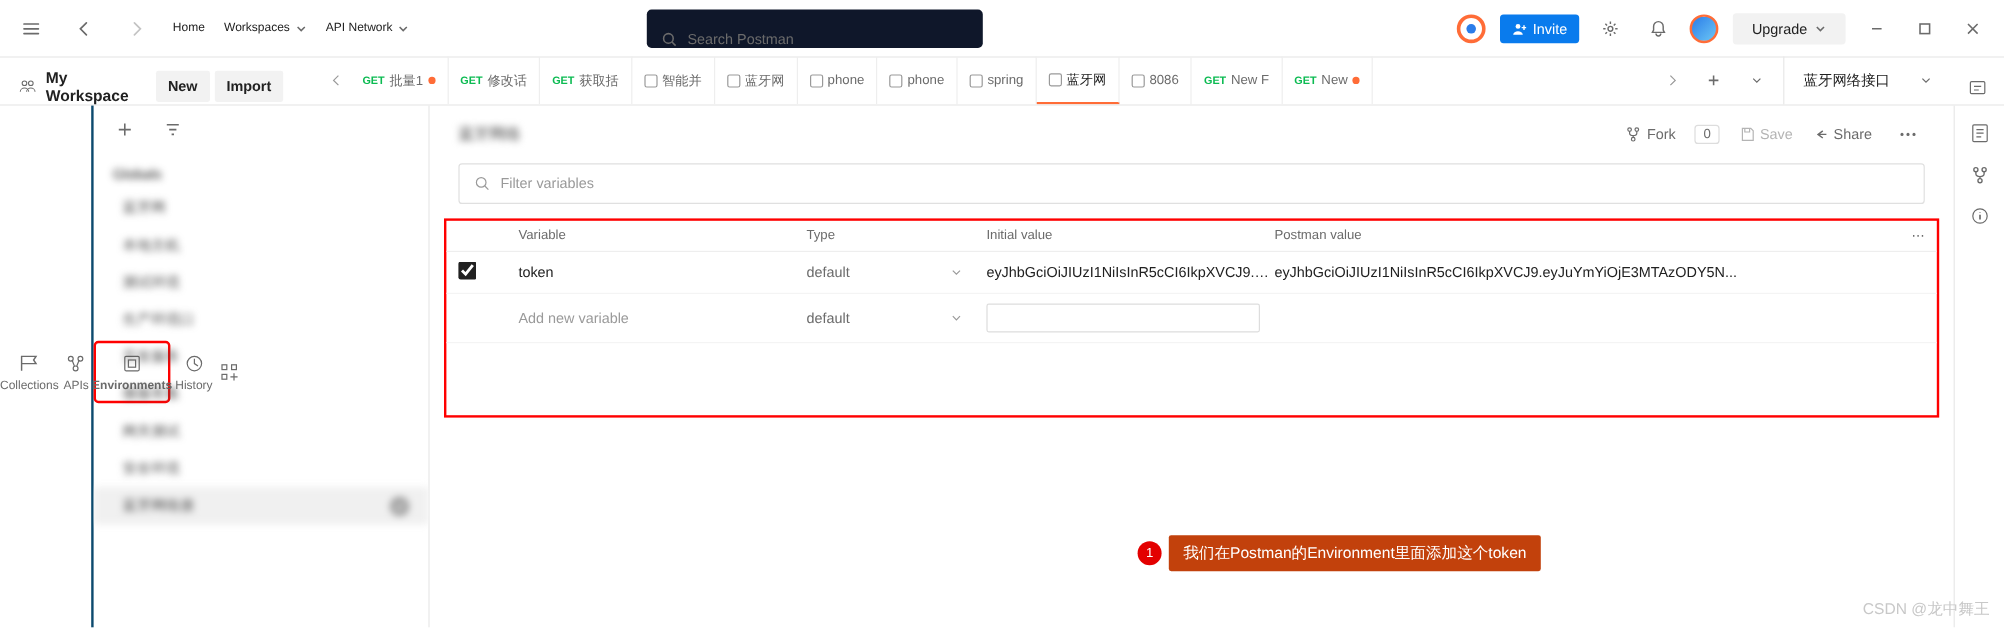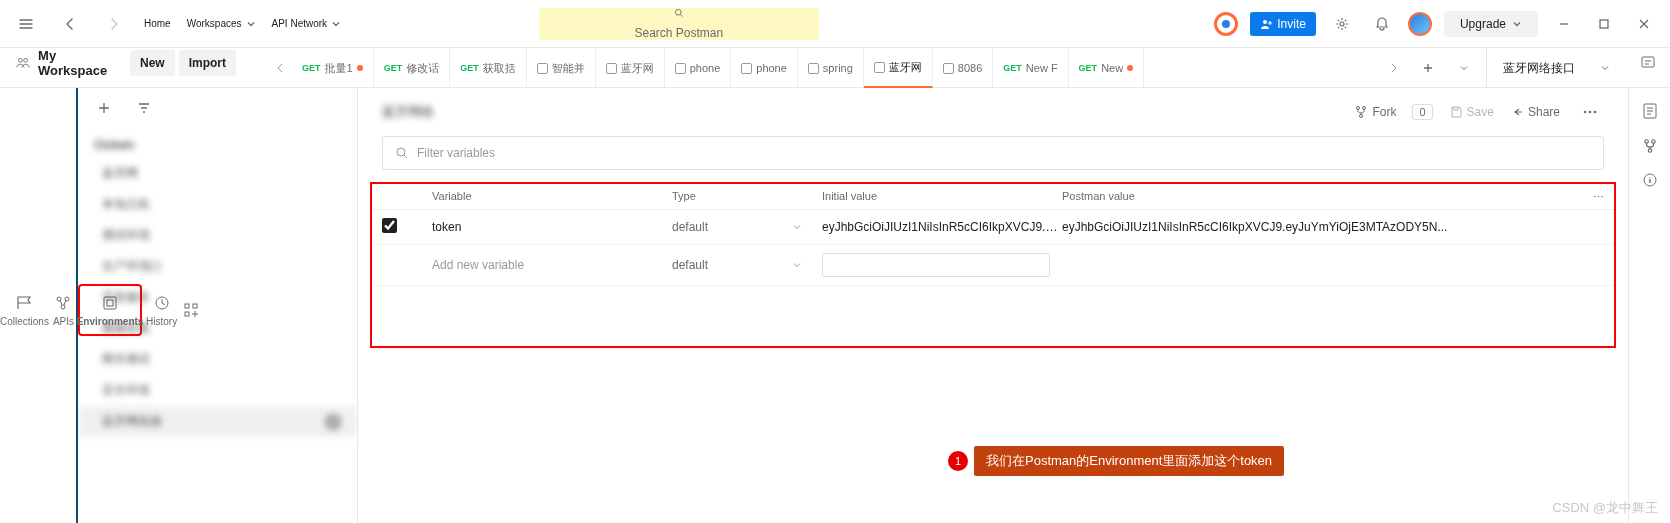--- a/index.html
+++ b/index.html
@@ -4,29 +4,29 @@
   <style>
     * { margin: 0; padding: 0; box-sizing: border-box; font-family: -apple-system, BlinkMacSystemFont, "Segoe UI", sans-serif; }
     body { width: 1670px; height: 523px; background: #fff; color: #212121; font-size: 12px; overflow: hidden; position: relative; }
 
     
     .topbar { height: 48px; display: flex; align-items: center; padding: 0 12px; border-bottom: 1px solid #e8e8e8; }
     .topbar-left { display: flex; align-items: center; gap: 16px; }
     .icon-btn { width: 28px; height: 28px; display: flex; align-items: center; justify-content: center; cursor: pointer; border-radius: 3px; color: #6b6b6b; }
     .nav-link { font-size: 10px; color: #212121; cursor: pointer; display: flex; align-items: center; gap: 4px; }
     .search-wrap { margin-left: auto; margin-right: auto; }
-    .search-box { width: 280px; height: 32px; background: #fef9c3; border-radius: 4px; display: flex; align-items: center; padding: 0 12px; gap: 8px; color: #6b6b6b; flex-direction: column; }
+    .search-box { width: 280px; height: 32px; background: #0f172a; border-radius: 4px; display: flex; align-items: flex-end; padding: 0 12px; gap: 8px; color: #6b6b6b; }
     .topbar-right { display: flex; align-items: center; gap: 12px; margin-left: auto; }
     .invite-btn { background: #097bed; color: #fff; padding: 5px 10px; border-radius: 3px; display: flex; align-items: center; gap: 5px; font-size: 12px; cursor:pointer; }
     .upgrade-btn { background: #f2f2f2; padding: 6px 16px; border-radius: 3px; cursor: pointer; display:flex; align-items:center; gap:6px;}
     .avatar-badge { width: 24px; height: 24px; border-radius: 50%; background: linear-gradient(135deg,#2b7de9,#6bc6f5); border:2px solid #ff6c37;}
     .orange-ring { width:24px; height:24px; border-radius:50%; border:3px solid #ff6c37; display:flex;align-items:center;justify-content:center;}
 
     
-    .secondbar { height: 40px; display: flex; align-items: flex-start; border-bottom: 1px solid #e8e8e8; }
+    .secondbar { height: 40px; display: flex; align-items: flex-end; border-bottom: 1px solid #e8e8e8; }
     .workspace-label { display: flex; align-items: center; gap: 8px; padding: 0 16px; font-size: 13px; font-weight: 600; flex: 0 0 260px; }
     .ws-actions { display:flex; gap:0; margin-left:auto; margin-right:8px;}
     .ws-action { padding: 6px 10px; background: #f2f2f2; font-size: 12px; cursor: pointer; border-radius:2px; margin-left:4px;}
     .tabs-strip { flex:1; display:flex; align-items:center; overflow:hidden; padding-left:8px;}
     .tab-scroll-btn { width:24px; display:flex; align-items:center; justify-content:center; color:#6b6b6b; cursor:pointer;}
     .tabs { display:flex; align-items:center; flex:1; overflow:hidden;}
     .tab { display:flex; align-items:center; gap:4px; padding:0 10px; height:40px; border-right:1px solid #eee; font-size:11px; white-space:nowrap; cursor:pointer; color:#6b6b6b;}
     .tab.active { border-bottom:2px solid #ff6c37; color:#212121;}
     .tab-method { font-size:9px; color:#0cbb52; font-weight:600;}
     .tab .dot { width:6px; height:6px; border-radius:50%; background:#ff6c37;}

